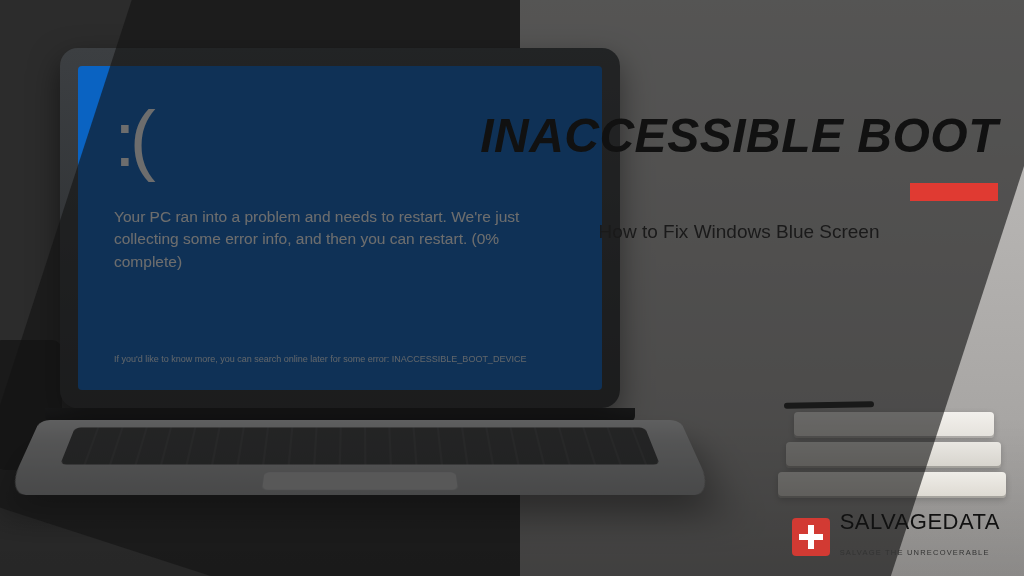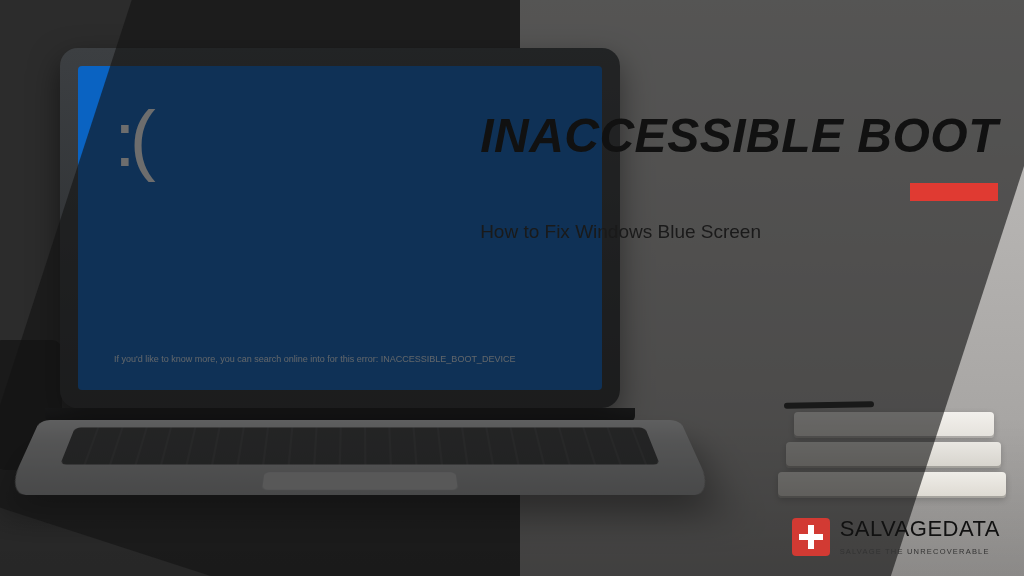--- a/index.html
+++ b/index.html
@@ -150,21 +150,21 @@
     width: 900px; height: 900px;
     background: rgba(20,20,20,0.62);
     transform: rotate(18deg);
     transform-origin: top right;
   }
 
   
   .headline {
     position: absolute;
     right: 26px; top: 112px;
-    text-align: left;
+    text-align: center;
     color: #111;
   }
   .headline h1 {
     font-family: "Arial Black", Impact, sans-serif;
     font-weight: 900;
     font-size: 48px;
     line-height: 1.02;
     letter-spacing: 0.5px;
     font-style: italic;
     text-transform: uppercase;
@@ -178,21 +178,21 @@
     font-size: 19px;
     font-weight: 400;
     color: #1a1a1a;
   }
 
   
   .logo {
     position: absolute;
     right: 24px; bottom: 20px;
     display: flex;
-    align-items: flex-start;
+    align-items: flex-end;
     gap: 10px;
   }
   .logo-badge {
     width: 38px; height: 38px;
     background: #d23a33;
     border-radius: 4px;
     position: relative;
   }
   .logo-badge::before, .logo-badge::after {
     content: "";
@@ -206,21 +206,21 @@
     font-family: "Arial Black", Arial, sans-serif;
     font-size: 22px;
     letter-spacing: 0.5px;
     color: #111;
   }
   .logo-main .thin { font-weight: 400; font-family: Arial, sans-serif; }
   .logo-tag {
     font-size: 7.5px;
     letter-spacing: 1.2px;
     color: #333;
-    margin-top: 8px;
+    margin-top: 16px;
   }
 </style>
 </head>
 <body>
 
 <div class="stage">
 
   <div class="left-dark"></div>
   <div class="desk"></div>
 
@@ -230,21 +230,22 @@
     <div class="book b1"></div>
     <div class="book b2"></div>
     <div class="book b3"></div>
   </div>
   <div class="pen"></div>
 
   <div class="laptop">
     <div class="lid">
       <div class="screen">
         <div class="sadface">:(</div>
-        <div class="bsod-fine">If you'd like to know more, you can search online into for this error: INACCESSIBLE_BOOT_DEVICE</div>
+        <div class="bsod-msg">Your PC ran into a problem and needs to restart. We're just collecting some error info, and then you can restart. (0% complete)</div>
+        <div class="bsod-fine">If you'd like to know more, you can search online later for some error: INACCESSIBLE_BOOT_DEVICE</div>
       </div>
     </div>
     <div class="hinge"></div>
     <div class="base">
       <div class="keys"></div>
       <div class="trackpad"></div>
     </div>
   </div>
 
   <div class="diag-overlay"></div>

